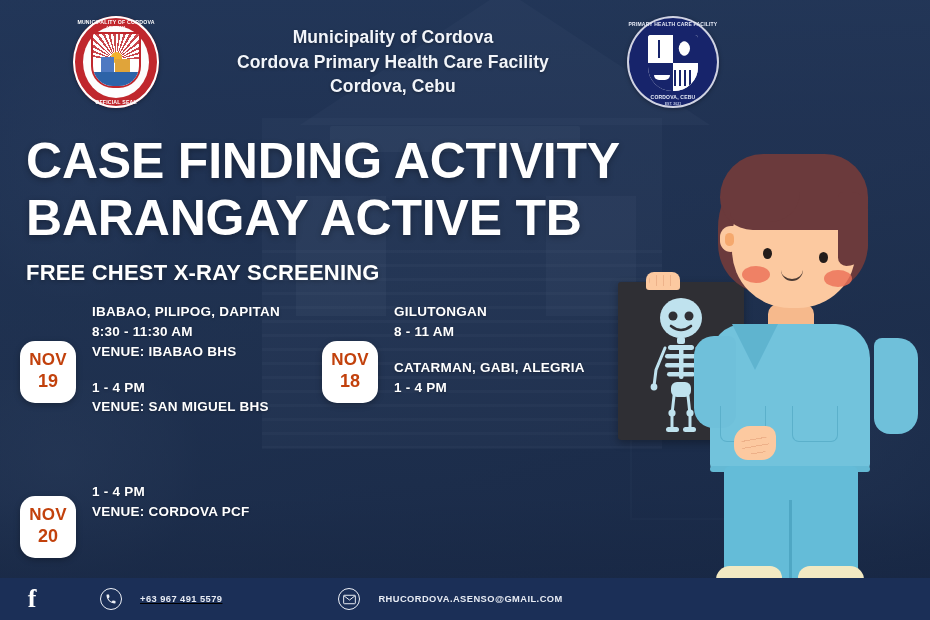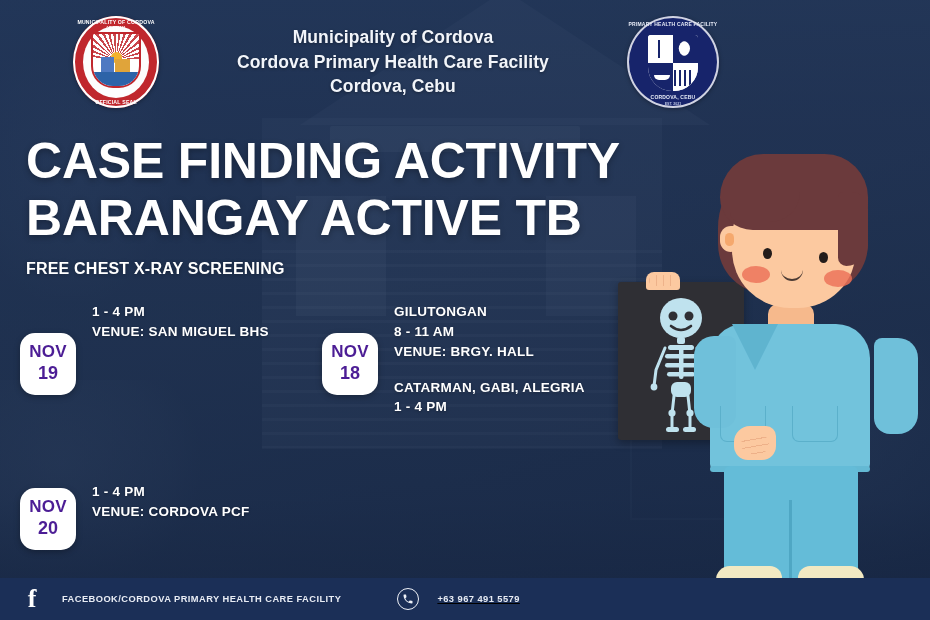--- a/index.html
+++ b/index.html
@@ -252,21 +252,21 @@
     color: #ffffff;
     font-size: 50px;
     font-weight: 700;
     line-height: 1.13;
     letter-spacing: -0.2px;
     text-shadow: 0 2px 6px rgba(0,0,0,0.30);
   }
   .subtitle {
     margin-top: 14px;
     color: #ffffff;
-    font-size: 16px;
+    font-size: 22px;
     font-weight: 700;
     letter-spacing: 0.2px;
     text-shadow: 0 1px 4px rgba(0,0,0,0.30);
   }
 
   
   .sched { position: absolute; }
   .sched-col-a { left: 20px; top: 300px; width: 320px; }
   .sched-col-b { left: 322px; top: 300px; width: 300px; }
   .sched-col-c { left: 20px; top: 480px; width: 320px; }
@@ -274,26 +274,27 @@
   .sched-group {
     display: flex;
     align-items: flex-start;
     gap: 16px;
   }
   .date-badge {
     flex: 0 0 auto;
     width: 56px; height: 62px;
     background: #ffffff;
     border-radius: 15px;
-    color: #4c1d95;
+    color: #c2410c;
     display: flex;
     flex-direction: column;
     align-items: center;
     justify-content: center;
     box-shadow: 0 2px 6px rgba(0,0,0,0.28);
+    margin-top: 8px;
   }
   .date-badge .m {
     font-size: 17px; font-weight: 700; letter-spacing: 0.2px; line-height: 1.1;
   }
   .date-badge .d {
     font-size: 18px; font-weight: 700; line-height: 1.25;
   }
   .badge-wrap-a { padding-top: 33px; }
   .badge-wrap-b { padding-top: 33px; }
   .badge-wrap-c { padding-top: 8px; }
@@ -588,40 +589,44 @@
   <div class="sched sched-col-a">
     <div class="sched-group">
       <div class="badge-wrap-a">
         <div class="date-badge">
           <span class="m">NOV</span>
           <span class="d">19</span>
         </div>
       </div>
       <div class="events">
         <div class="event">
+          <div>IBABAO, PILIPOG, DAPITAN</div>
+          <div>8:30 - 11:30 AM</div>
+          <div>VENUE: IBABAO BHS</div>
+        </div>
+        <div class="event">
           <div>1 - 4 PM</div>
           <div>VENUE: SAN MIGUEL BHS</div>
         </div>
       </div>
     </div>
   </div>
 
   <div class="sched sched-col-b">
     <div class="sched-group">
       <div class="badge-wrap-b">
         <div class="date-badge">
           <span class="m">NOV</span>
           <span class="d">18</span>
         </div>
       </div>
       <div class="events">
         <div class="event">
           <div>GILUTONGAN</div>
           <div>8 - 11 AM</div>
-          <div>VENUE: BRGY. HALL</div>
         </div>
         <div class="event">
           <div>CATARMAN, GABI, ALEGRIA</div>
           <div>1 - 4 PM</div>
         </div>
       </div>
     </div>
   </div>
 
   <div class="sched sched-col-c">
@@ -698,27 +703,35 @@
       <div class="cheek cheek-l"></div>
       <div class="cheek cheek-r"></div>
       <div class="mouth"></div>
     </div>
   </div>
 
   <div class="footer">
 
     <div class="foot-item" style="margin-left:20px;">
       <div class="fb-icon">f</div>
-      <div class="foot-text" style="margin-left:18px;">FACEBOOK/CORDOVA PRIMARY HEALTH CARE FACILITY</div>
     </div>
 
     <div class="foot-item" style="margin-left:56px;text-decoration:underline;">
       <div class="circ-icon">
         <svg width="12" height="12" viewBox="0 0 24 24" fill="#eef1f7">
           <path d="M6.6 10.8c1.4 2.8 3.8 5.2 6.6 6.6l2.2-2.2c.3-.3.7-.4 1-.2 1.2.4 2.4.6 3.6.6.6 0 1 .4 1 1V20c0 .6-.4 1-1 1C10.6 21 3 13.4 3 4c0-.6.4-1 1-1h3.4c.6 0 1 .4 1 1 0 1.3.2 2.5.6 3.6.1.3 0 .7-.2 1l-2.2 2.2z"></path>
         </svg>
       </div>
       <div class="foot-text" style="margin-left:18px;">+63 967 491 5579</div>
     </div>
 
+    <div class="foot-item" style="margin-left:116px;">
+      <div class="circ-icon">
+        <svg width="13" height="13" viewBox="0 0 24 18">
+          <rect x="1.2" y="1.2" width="21.6" height="15.6" rx="1.4" fill="none" stroke="#eef1f7" stroke-width="1.8"></rect>
+          <path d="M1.6 2 L12 10 L22.4 2" fill="none" stroke="#eef1f7" stroke-width="1.8"></path>
+        </svg>
+      </div>
+      <div class="foot-text" style="margin-left:18px;">RHUCORDOVA.ASENSO@GMAIL.COM</div>
+    </div>
   </div>
 
 </div>
 
 </body></html>

